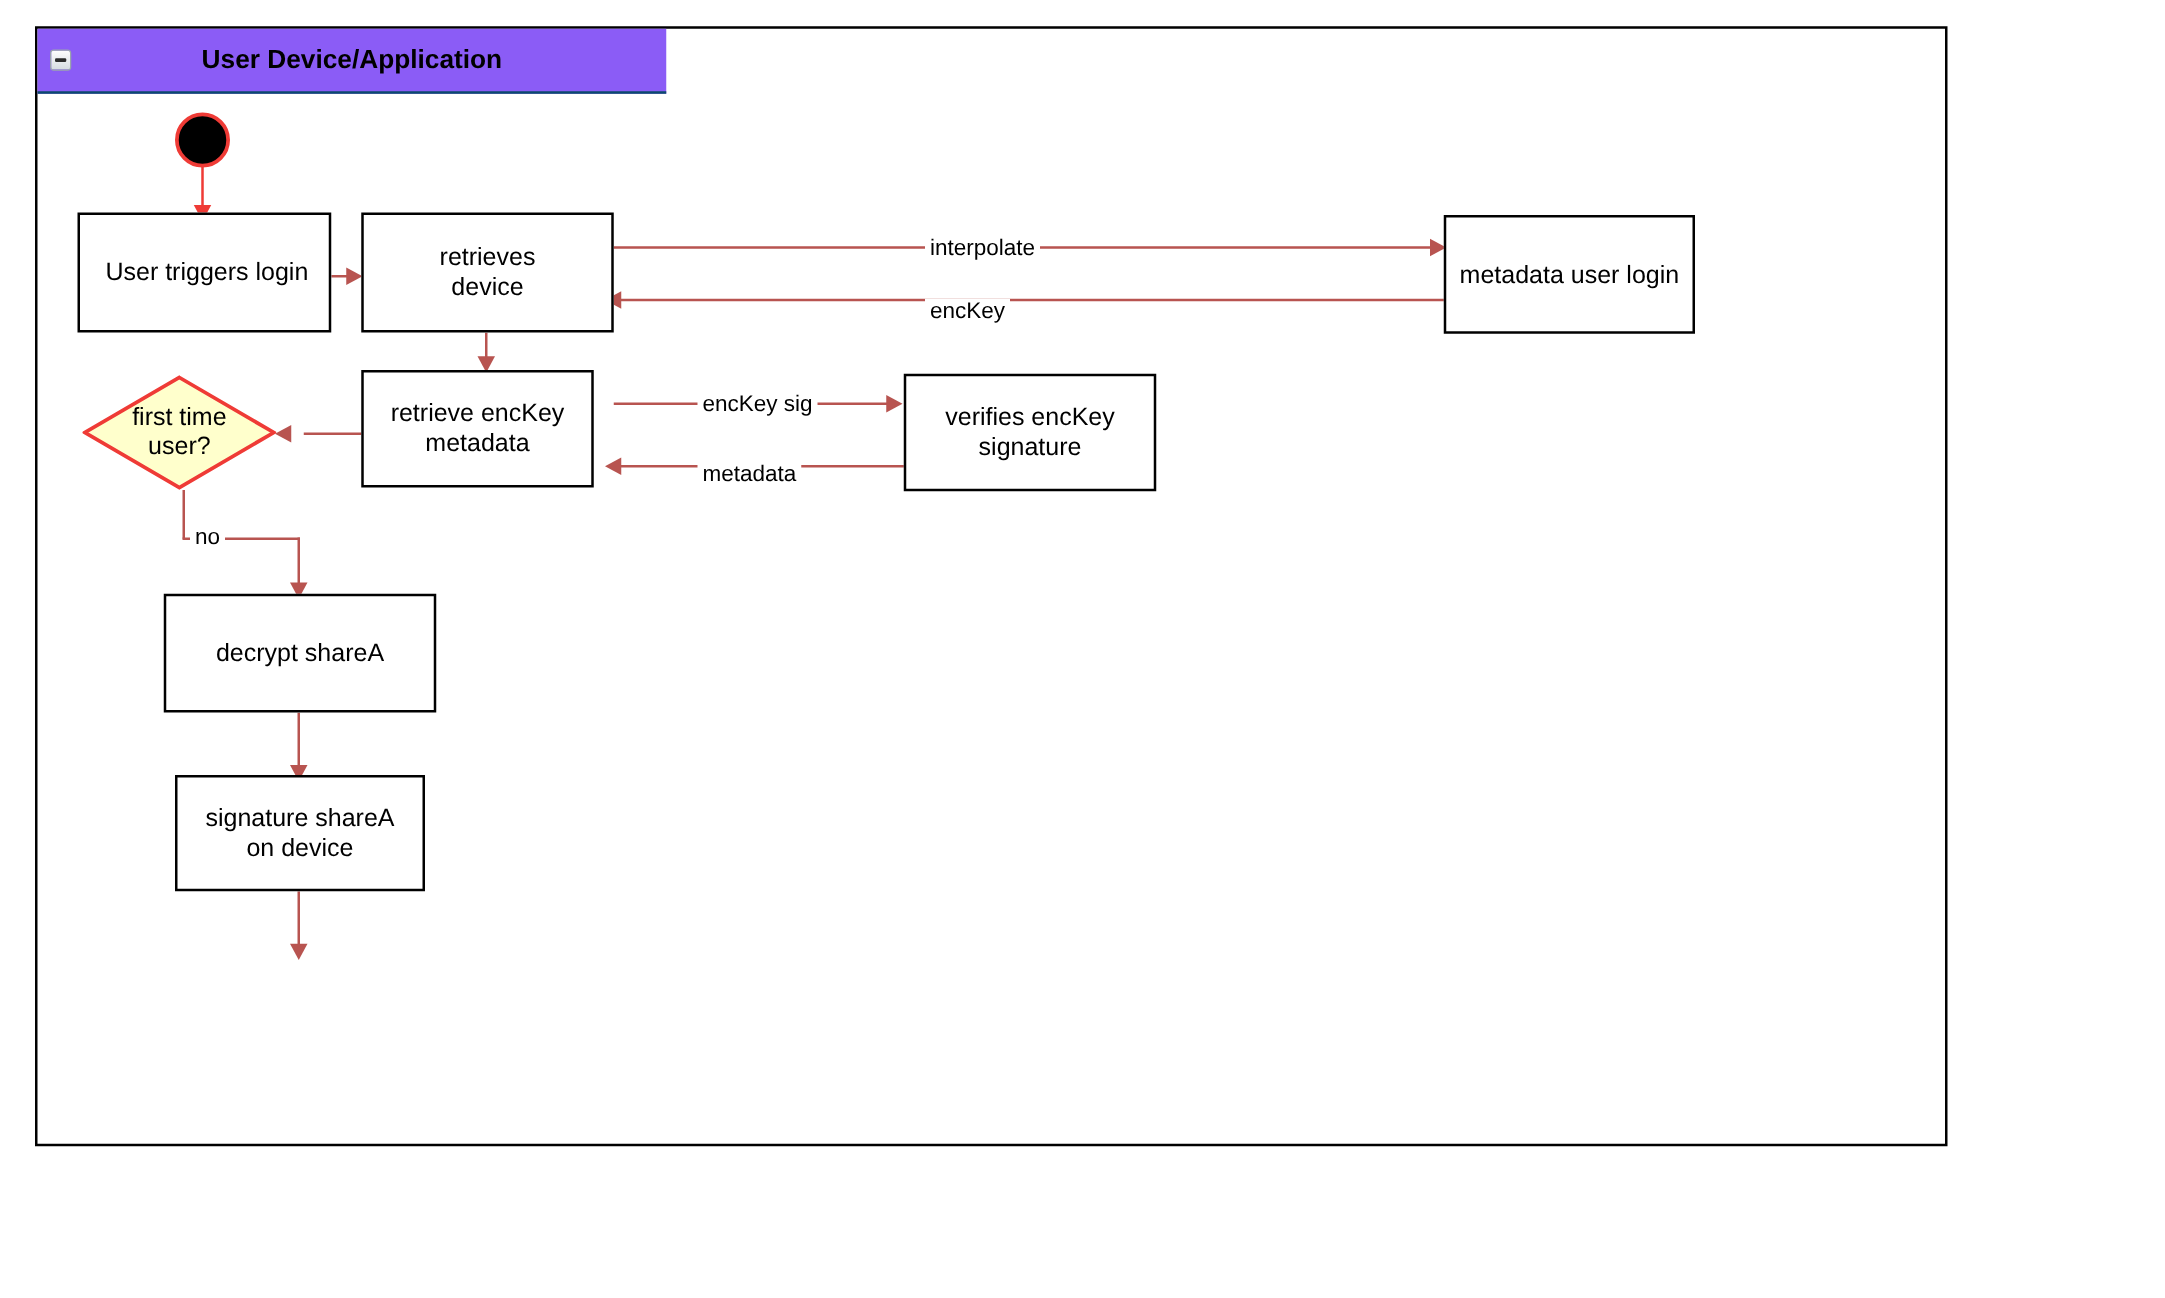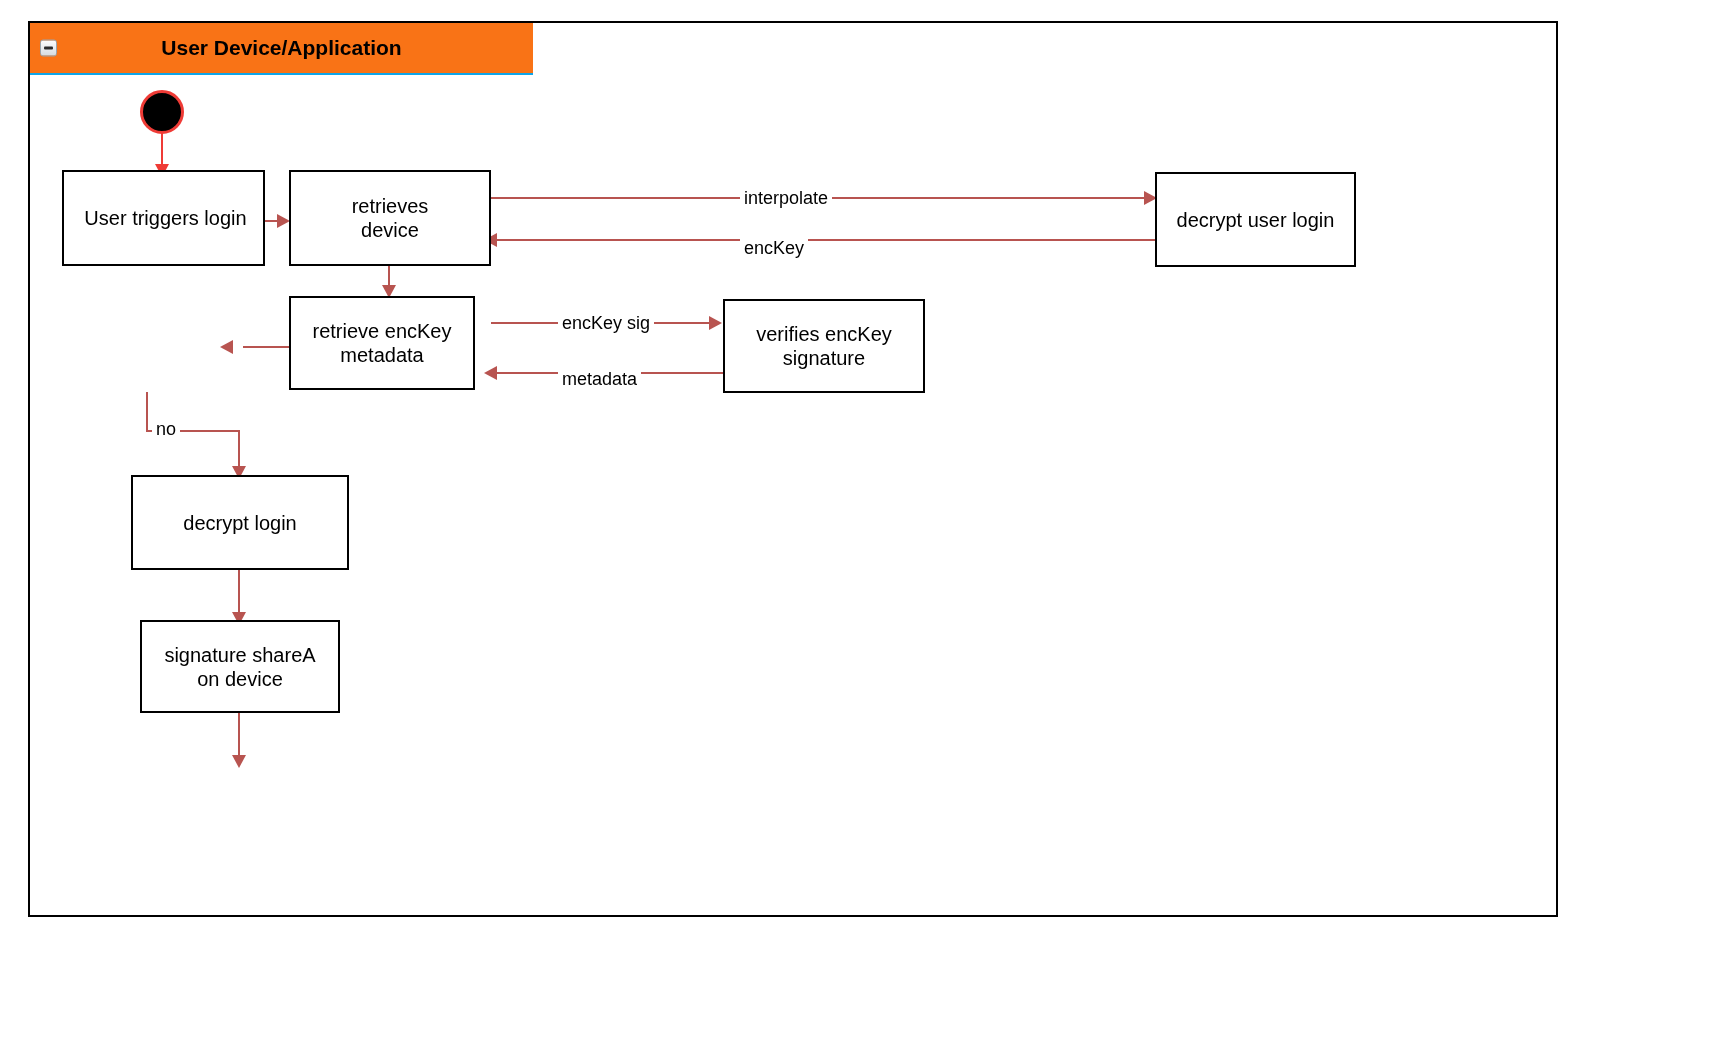--- a/index.html
+++ b/index.html
@@ -35,25 +35,25 @@
     box-sizing: border-box;
   }
   .lane.divider { border-left: 2px solid #000000; }
   .lane-header {
     position: absolute;
     left: 0;
     top: 0;
     width: 100%;
     height: 52px;
     box-sizing: border-box;
-    border-bottom: 2px solid #0ea5e9;
-    display: flex;
-    align-items: center;
-    justify-content: center;
-    background: #f97316;
+    border-bottom: 2px solid #0c4a6e;
+    display: flex;
+    align-items: center;
+    justify-content: center;
+    background: #8b5cf6;
   }
   .lane-title {
     font-size: 21px;
     font-weight: bold;
     color: #000000;
     letter-spacing: 0px;
     white-space: nowrap;
   }
   .collapse-icon {
     position: absolute;
@@ -222,28 +222,35 @@
   <div class="edge-line edge-v" style="left:238px; top:713px; height:48px;"></div>
   <div class="arrow arrow-down" style="left:232px; top:755px;"></div>
 
   <div class="start-node" style="left:140px; top:90px; width:44px; height:44px;"></div>
 
   <div class="node" style="left:62px; top:170px; width:203px; height:96px;padding-left:10px;">User triggers login</div>
 
   <div class="node" style="left:289px; top:170px; width:202px; height:96px;">retrieves
 device</div>
 
+  <div class="decision" style="left:66px; top:300px; width:155px; height:92px;">
+    <svg class="diamond-shape" viewBox="0 0 155 92" preserveAspectRatio="none">
+      <polygon points="77.5,2 153,46 77.5,90 2,46" fill="#ffffcc" stroke="#ef3b36" stroke-width="3"></polygon>
+    </svg>
+    <span class="decision-label">first time
+user?</span>
+  </div>
 
   <div class="node" style="left:289px; top:296px; width:186px; height:94px;">retrieve encKey
 metadata</div>
 
   <div class="node" style="left:723px; top:299px; width:202px; height:94px;">verifies encKey
 signature</div>
 
-  <div class="node" style="left:1155px; top:172px; width:201px; height:95px;">decrypt user login</div>
-
-  <div class="node" style="left:131px; top:475px; width:218px; height:95px;">decrypt login</div>
+  <div class="node" style="left:1155px; top:172px; width:201px; height:95px;">metadata user login</div>
+
+  <div class="node" style="left:131px; top:475px; width:218px; height:95px;">decrypt shareA</div>
 
   <div class="node" style="left:140px; top:620px; width:200px; height:93px;">signature shareA
 on device</div>
 
 
 </div>
 
 </body></html>

